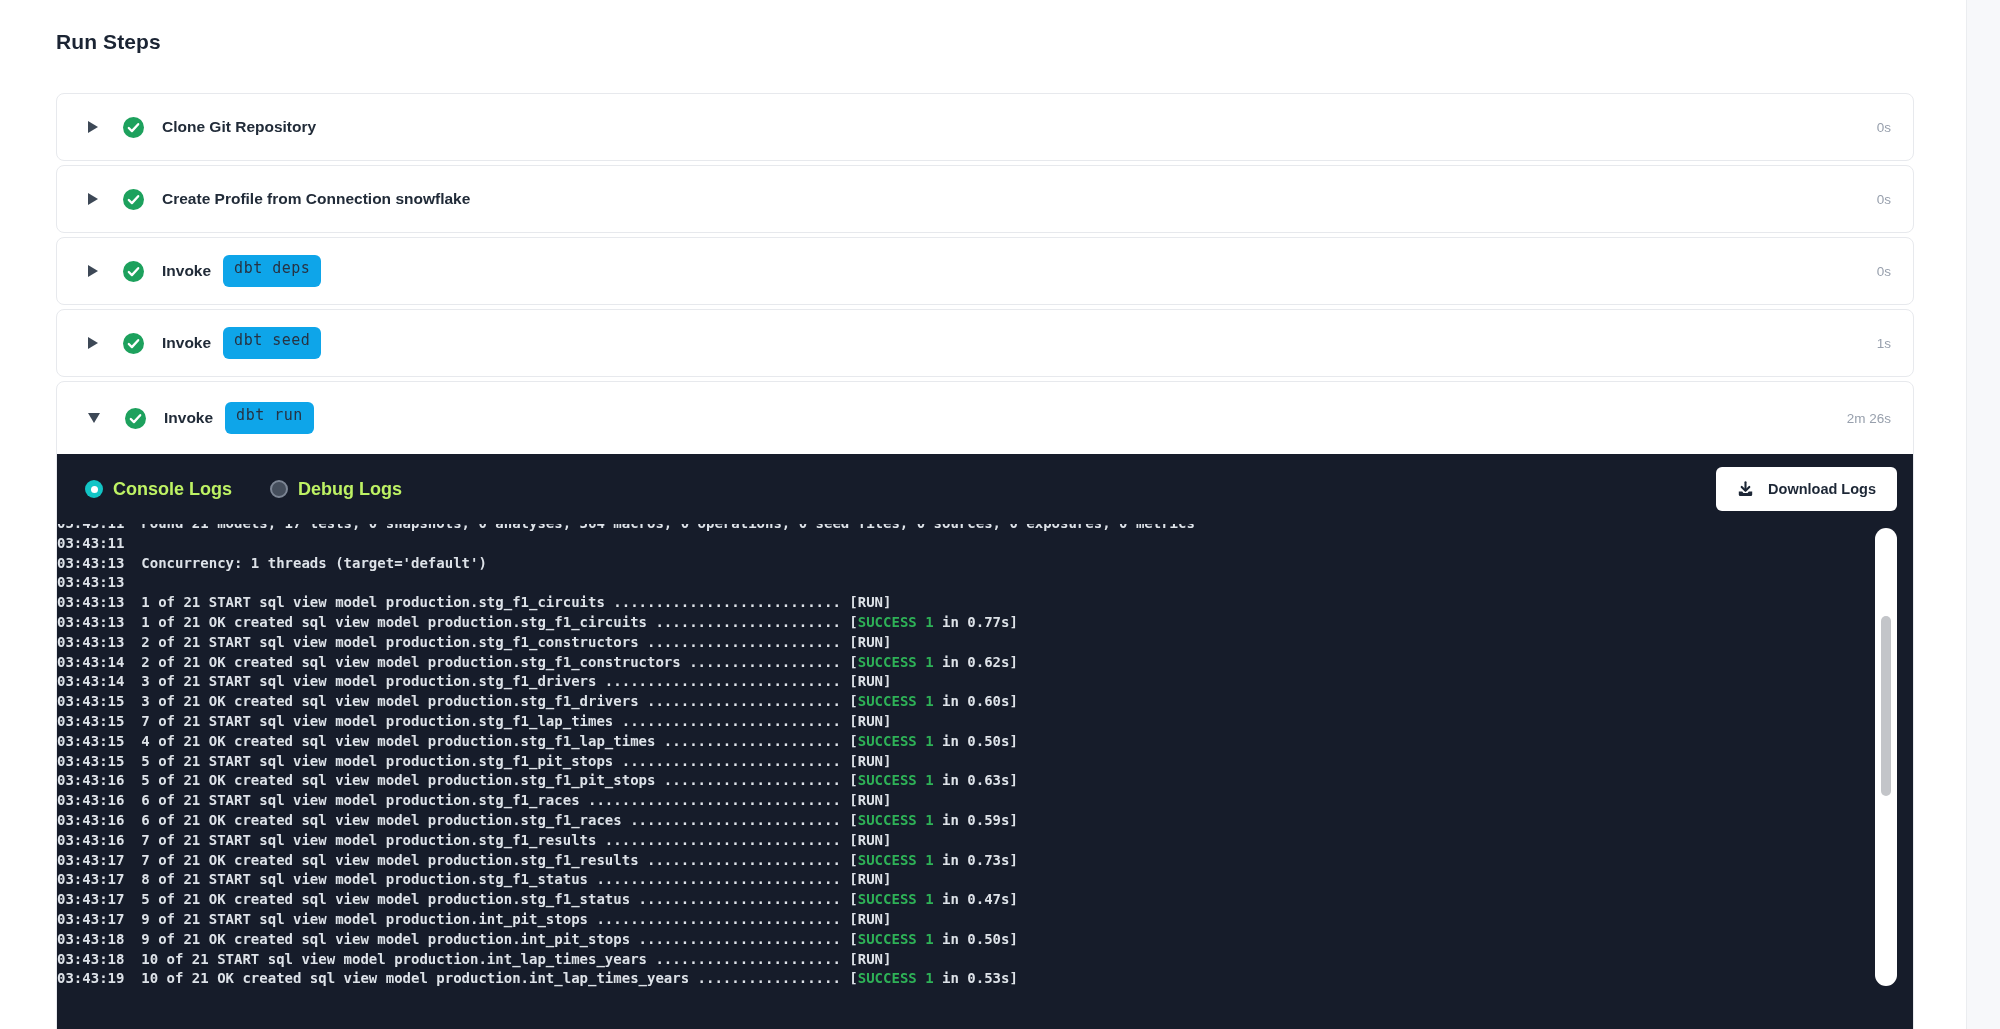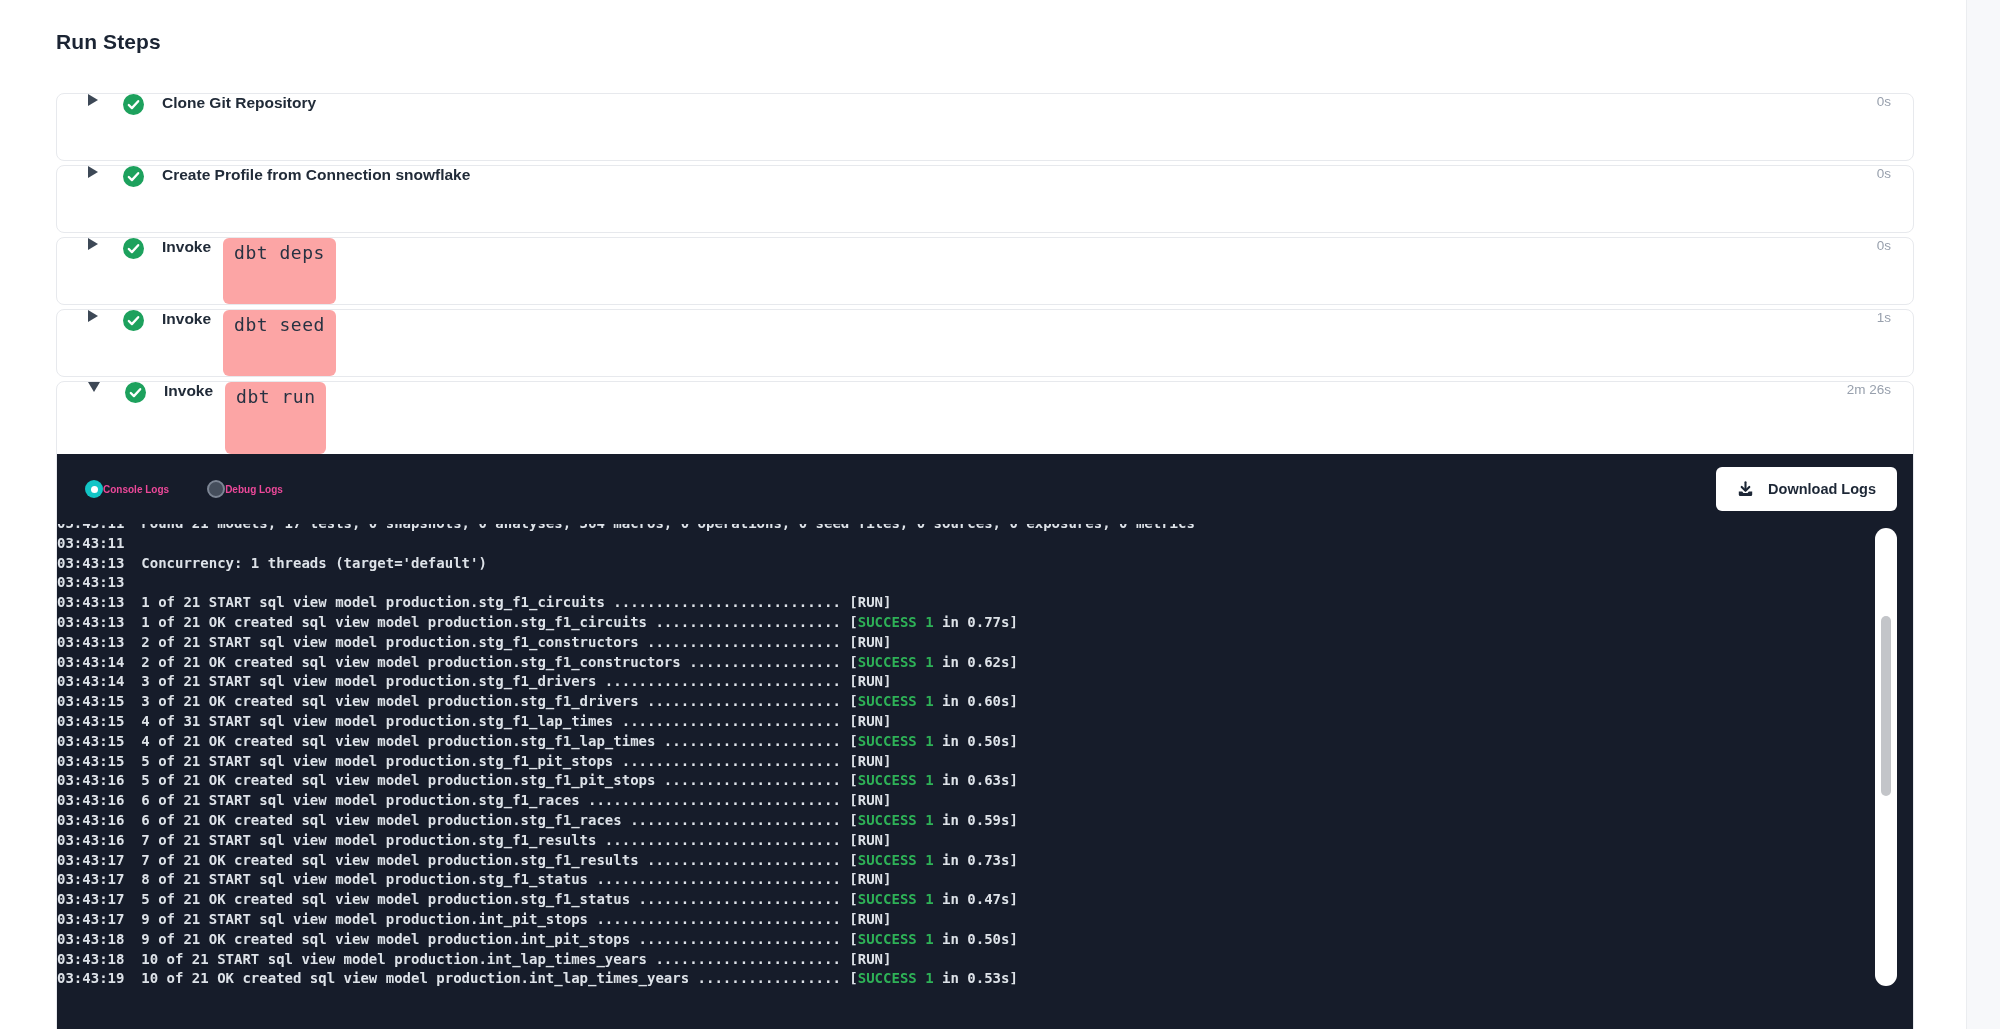--- a/index.html
+++ b/index.html
@@ -11,52 +11,52 @@
 
   .page { position:absolute; left:56px; top:16px; width:1858px; }
 
   h1.page-title { margin-top:13px; font-size:21px; line-height:26px; font-weight:700;
                   color:#1b2433; letter-spacing:.1px; }
 
   .steps { margin-top:38px; }
 
   .step-card { background:#fff; border:1px solid #e7e9ed; border-radius:8px;
                margin-bottom:4px; overflow:hidden; }
-  .step-header { height:66px; display:flex; padding:0 22px 0 31px;
+  .step-header { height:66px; display:flex; align-items:center; padding:0 22px 0 31px;
                  cursor:pointer; }
   .step-card.expanded .step-header { height:72px; }
 
   .caret { width:0; height:0; border-style:solid; flex:none; }
   .caret.right { border-width:6.5px 0 6.5px 10px;
                  border-color:transparent transparent transparent #3d4856; }
   .caret.down  { border-width:10px 6.5px 0 6.5px;
                  border-color:#3d4856 transparent transparent transparent; }
 
   .check { flex:none; margin-left:25px; width:21px; height:21px; display:block; }
 
   .step-label { margin-left:18px; font-size:15.5px; font-weight:700; color:#212b38; }
 
-  .cmd-badge { margin-left:12px; background:#fca5a5; color:#273242; border-radius:6px;
-               font-family:"DejaVu Sans Mono",monospace; font-size:18px;
-               padding:4px 11px 2px; letter-spacing:.5px; }
+  .cmd-badge { margin-left:12px; background:#0ea5e9; color:#273242; border-radius:6px;
+               font-family:"DejaVu Sans Mono",monospace; font-size:15px;
+               padding:4px 11px 10px; letter-spacing:.5px; }
   .cmd-badge:empty { display:none; }
 
   .duration { margin-left:auto; font-size:13.5px; color:#98a0ad; }
 
   
   .console-panel { background:#161c2a; height:584px; position:relative; }
   .console-head { height:70px; display:flex; align-items:center; padding:0 16px 0 28px; }
 
   .radio-opt { display:flex; align-items:center; margin-right:38px; cursor:pointer; }
   .radio-circle { width:18px; height:18px; border-radius:50%; flex:none; position:relative; }
   .radio-circle.on { background:#12c5c6; }
   .radio-circle.on::after { content:""; position:absolute; left:5.5px; top:5.5px;
                             width:7px; height:7px; border-radius:50%; background:#ffffff; }
   .radio-circle.off { background:#454e5c; border:2.5px solid #7c8594; }
-  .radio-label { font-size:10px; font-weight:700; color:#ec4899; }
+  .radio-label { margin-left:10px; font-size:18px; font-weight:700; color:#bef264; }
 
   .download-btn { margin-left:auto; height:44px; background:#ffffff; border:none;
                   border-radius:6px; display:flex; align-items:center; gap:14px;
                   padding:0 21px; font-family:inherit; font-size:14.5px; font-weight:700;
                   color:#1d2736; cursor:pointer; }
 
   .log-view { height:514px; overflow:hidden; }
   .log-line { font-family:"DejaVu Sans Mono",monospace; font-size:14px; font-weight:700;
               line-height:19.8px; color:#dde2e8; white-space:pre; }
   .log-line:first-child { margin-top:-10px; }
@@ -155,21 +155,21 @@
             <div class="log-line"><span>03:43:11  Found 21 models, 17 tests, 0 snapshots, 0 analyses, 364 macros, 0 operations, 0 seed files, 0 sources, 0 exposures, 0 metrics</span></div>
             <div class="log-line"><span>03:43:11  </span></div>
             <div class="log-line"><span>03:43:13  Concurrency: 1 threads (target='default')</span></div>
             <div class="log-line"><span>03:43:13  </span></div>
             <div class="log-line"><span>03:43:13  1 of 21 START sql view model production.stg_f1_circuits ........................... [</span><span>RUN</span><span>]</span></div>
             <div class="log-line"><span>03:43:13  1 of 21 OK created sql view model production.stg_f1_circuits ...................... [</span><span class="log-green">SUCCESS 1</span><span> in 0.77s]</span></div>
             <div class="log-line"><span>03:43:13  2 of 21 START sql view model production.stg_f1_constructors ....................... [</span><span>RUN</span><span>]</span></div>
             <div class="log-line"><span>03:43:14  2 of 21 OK created sql view model production.stg_f1_constructors .................. [</span><span class="log-green">SUCCESS 1</span><span> in 0.62s]</span></div>
             <div class="log-line"><span>03:43:14  3 of 21 START sql view model production.stg_f1_drivers ............................ [</span><span>RUN</span><span>]</span></div>
             <div class="log-line"><span>03:43:15  3 of 21 OK created sql view model production.stg_f1_drivers ....................... [</span><span class="log-green">SUCCESS 1</span><span> in 0.60s]</span></div>
-            <div class="log-line"><span>03:43:15  4 of 31 START sql view model production.stg_f1_lap_times .......................... [</span><span>RUN</span><span>]</span></div>
+            <div class="log-line"><span>03:43:15  7 of 21 START sql view model production.stg_f1_lap_times .......................... [</span><span>RUN</span><span>]</span></div>
             <div class="log-line"><span>03:43:15  4 of 21 OK created sql view model production.stg_f1_lap_times ..................... [</span><span class="log-green">SUCCESS 1</span><span> in 0.50s]</span></div>
             <div class="log-line"><span>03:43:15  5 of 21 START sql view model production.stg_f1_pit_stops .......................... [</span><span>RUN</span><span>]</span></div>
             <div class="log-line"><span>03:43:16  5 of 21 OK created sql view model production.stg_f1_pit_stops ..................... [</span><span class="log-green">SUCCESS 1</span><span> in 0.63s]</span></div>
             <div class="log-line"><span>03:43:16  6 of 21 START sql view model production.stg_f1_races .............................. [</span><span>RUN</span><span>]</span></div>
             <div class="log-line"><span>03:43:16  6 of 21 OK created sql view model production.stg_f1_races ......................... [</span><span class="log-green">SUCCESS 1</span><span> in 0.59s]</span></div>
             <div class="log-line"><span>03:43:16  7 of 21 START sql view model production.stg_f1_results ............................ [</span><span>RUN</span><span>]</span></div>
             <div class="log-line"><span>03:43:17  7 of 21 OK created sql view model production.stg_f1_results ....................... [</span><span class="log-green">SUCCESS 1</span><span> in 0.73s]</span></div>
             <div class="log-line"><span>03:43:17  8 of 21 START sql view model production.stg_f1_status ............................. [</span><span>RUN</span><span>]</span></div>
             <div class="log-line"><span>03:43:17  5 of 21 OK created sql view model production.stg_f1_status ........................ [</span><span class="log-green">SUCCESS 1</span><span> in 0.47s]</span></div>
             <div class="log-line"><span>03:43:17  9 of 21 START sql view model production.int_pit_stops ............................. [</span><span>RUN</span><span>]</span></div>

